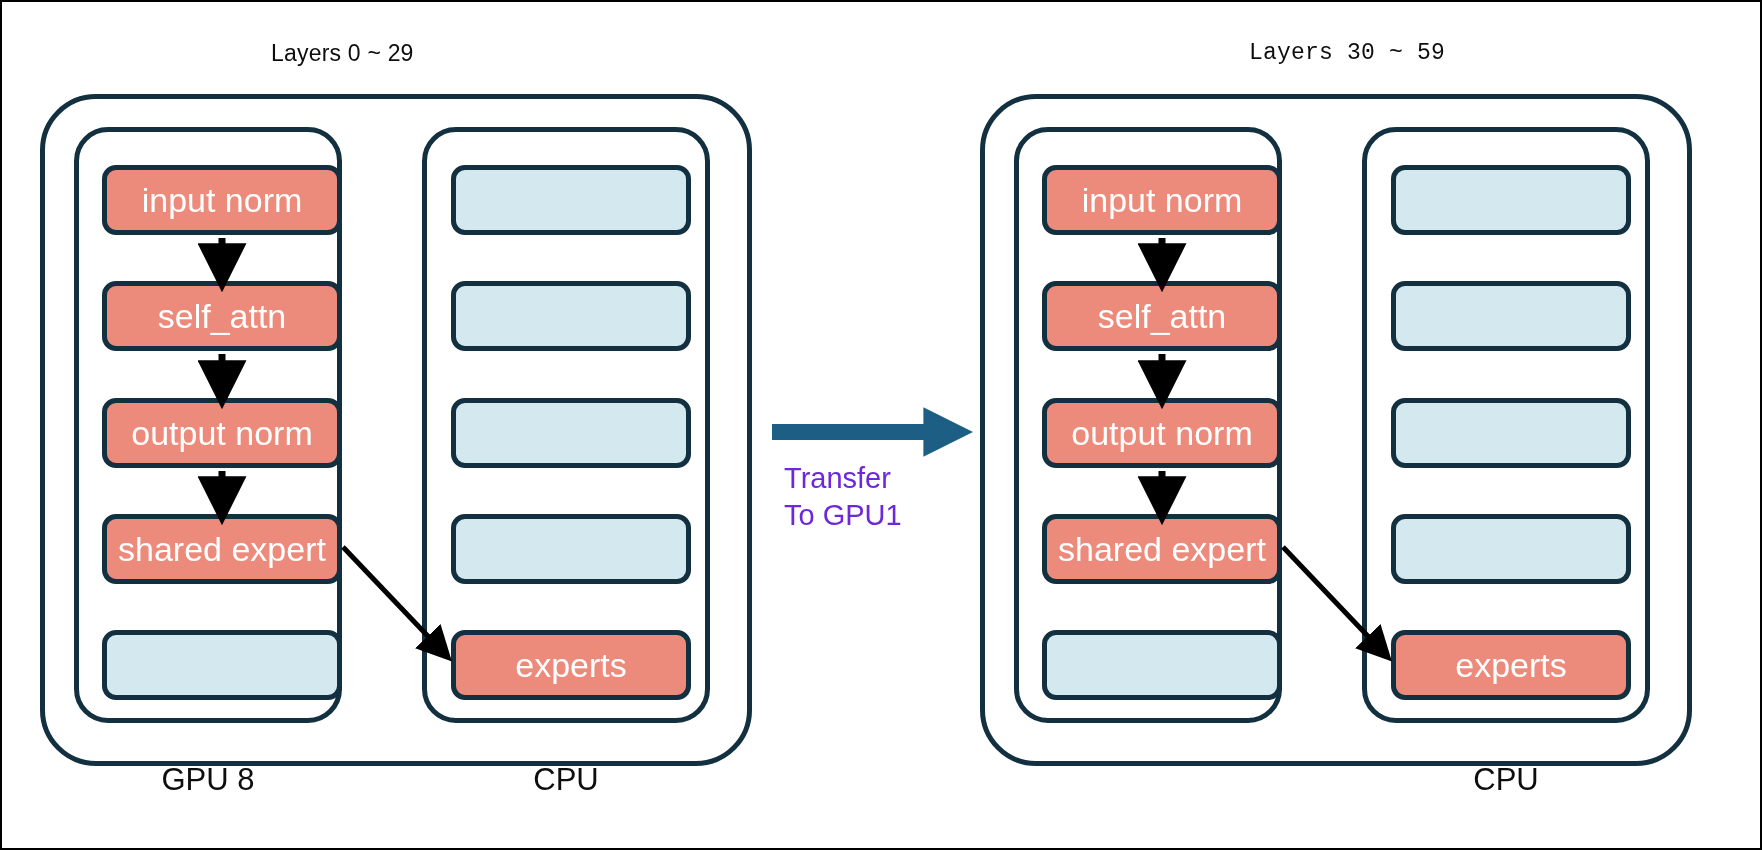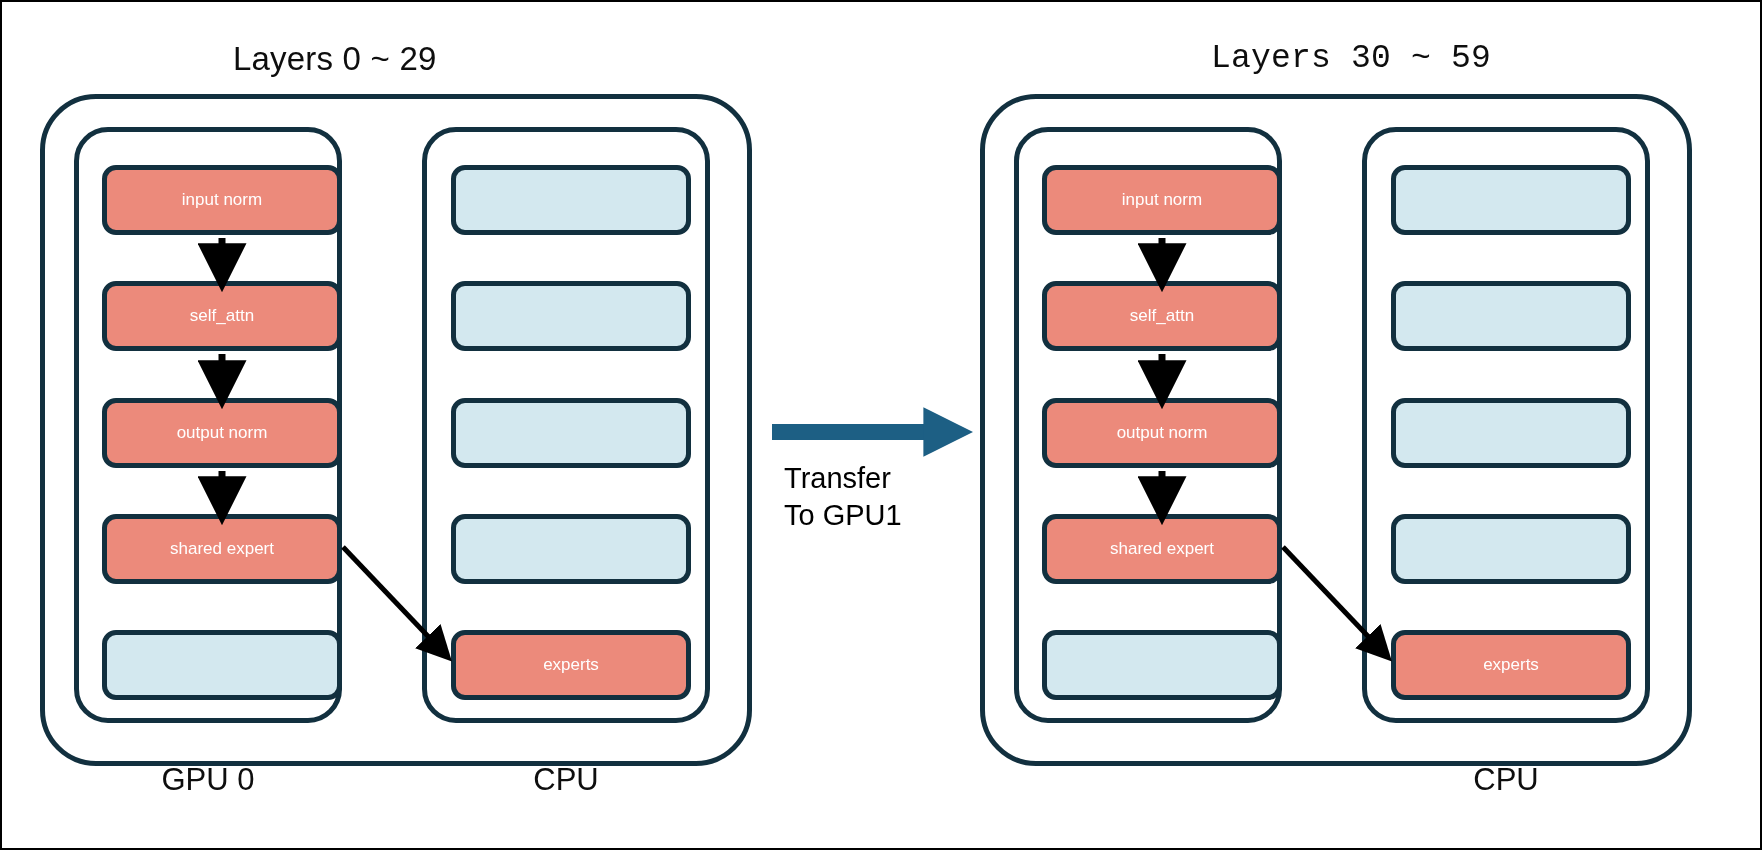--- a/index.html
+++ b/index.html
@@ -10,25 +10,26 @@
     overflow:hidden;
     position:relative;
     border:2px solid #000;
     background:#fff;
   }
   #stage{ position:absolute; inset:0; }
 
   
   .group-title{
     position:absolute;
-    font-size:33px;
+    font-size:23px;
     color:#0e0e0e;
     white-space:nowrap;
     letter-spacing:.2px;
     font-weight:400;
+    margin-left:38px;
   }
 
   
   .device{
     position:absolute;
     border:5px solid #12303f;
     border-radius:56px;
     background:#fff;
   }
 
@@ -41,42 +42,42 @@
   }
 
   
   .block{
     position:absolute;
     border:5px solid #12303f;
     border-radius:14px;
     display:flex;
     align-items:center;
     justify-content:center;
-    font-size:17px;
+    font-size:34px;
     color:#ffffff;
     white-space:nowrap;
   }
   .block.coral{ background:#ec8a7b; }
   .block.blue { background:#d3e8ef; color:transparent; }
 
   
   .hw-label{
     position:absolute;
     font-size:31px;
     color:#0e0e0e;
     white-space:nowrap;
     text-align:center;
   }
 
   
   .transfer-caption{
     position:absolute;
     font-size:29px;
     line-height:1.28;
-    color:#000000;
+    color:#6d28d9;
     white-space:nowrap;
   }
 
   svg.overlay{ position:absolute; inset:0; pointer-events:none; }
 </style>
 </head>
 <body>
 
 <div id="stage">
 
@@ -93,21 +94,21 @@
   <div class="block blue" style="left:100px; top:628px; width:240px; height:70px;"></div>
 
   <div class="column" style="left:420px; top:125px; width:288px; height:596px;"></div>
 
   <div class="block blue" style="left:449px; top:163px; width:240px; height:70px;"></div>
   <div class="block blue" style="left:449px; top:279px; width:240px; height:70px;"></div>
   <div class="block blue" style="left:449px; top:396px; width:240px; height:70px;"></div>
   <div class="block blue" style="left:449px; top:512px; width:240px; height:70px;"></div>
   <div class="block coral" style="left:449px; top:628px; width:240px; height:70px;">experts</div>
 
-  <div class="hw-label" style="left:72px; top:760px; width:268px;">GPU 0</div>
+  <div class="hw-label" style="left:72px; top:760px; width:268px;">GPU 8</div>
   <div class="hw-label" style="left:420px; top:760px; width:288px;">CPU</div>
 
   <div class="transfer-caption" style="left:782px; top:458px;">
     <div>Transfer</div>
     <div>To GPU1</div>
   </div>
 
   <div class="group-title" style="left:1209px; top:38px;font-family:Liberation Mono, monospace;">Layers 30 ~ 59</div>
 
   <div class="device" style="left:978px; top:92px; width:712px; height:672px;"></div>

